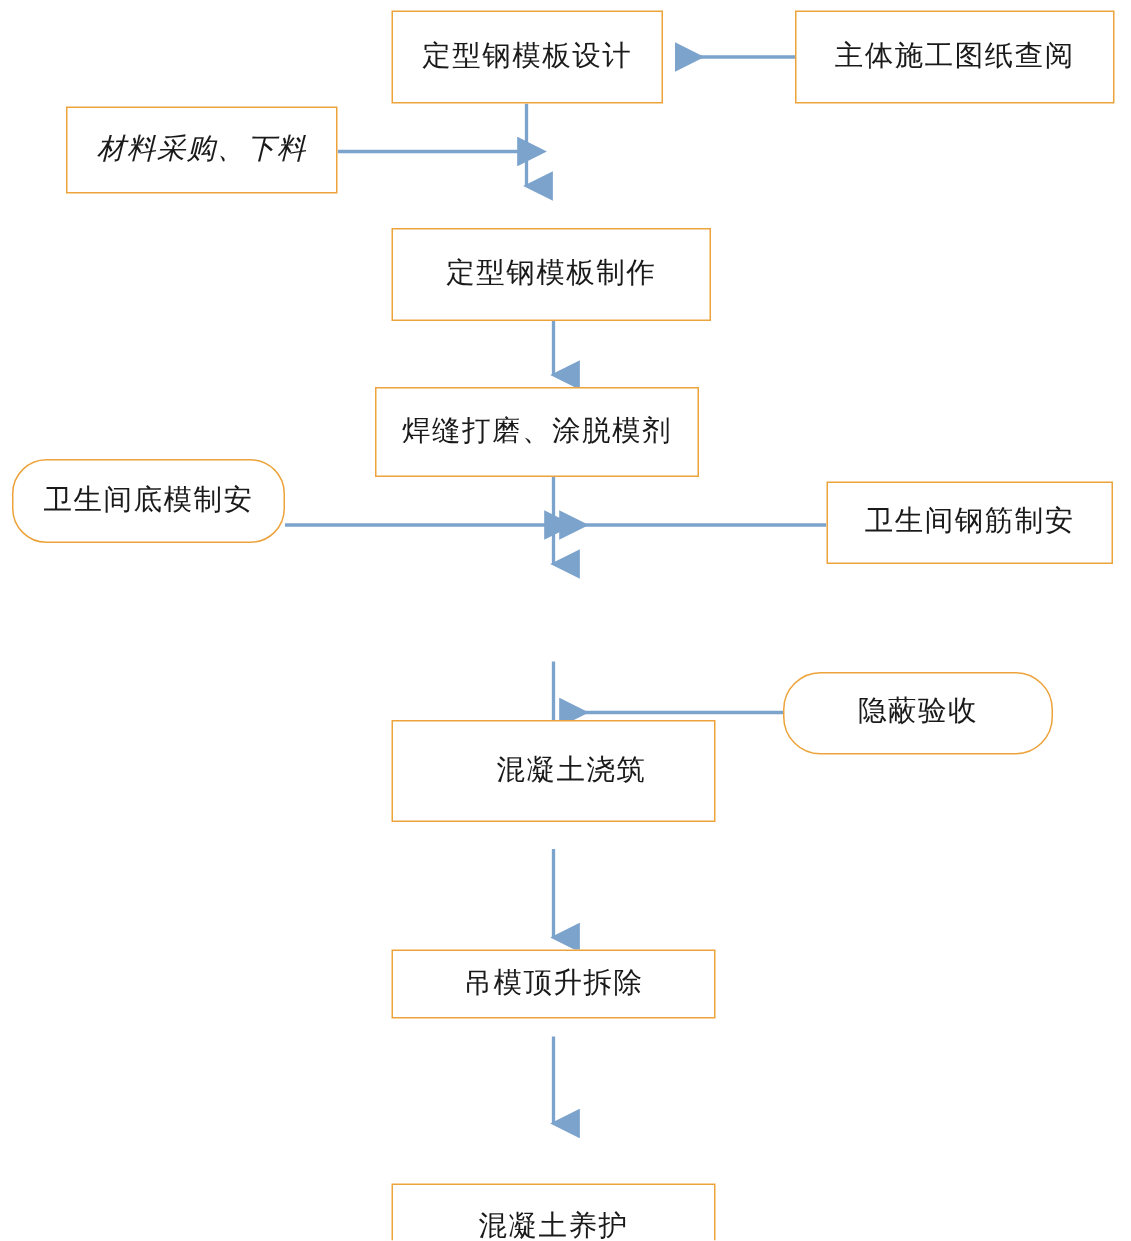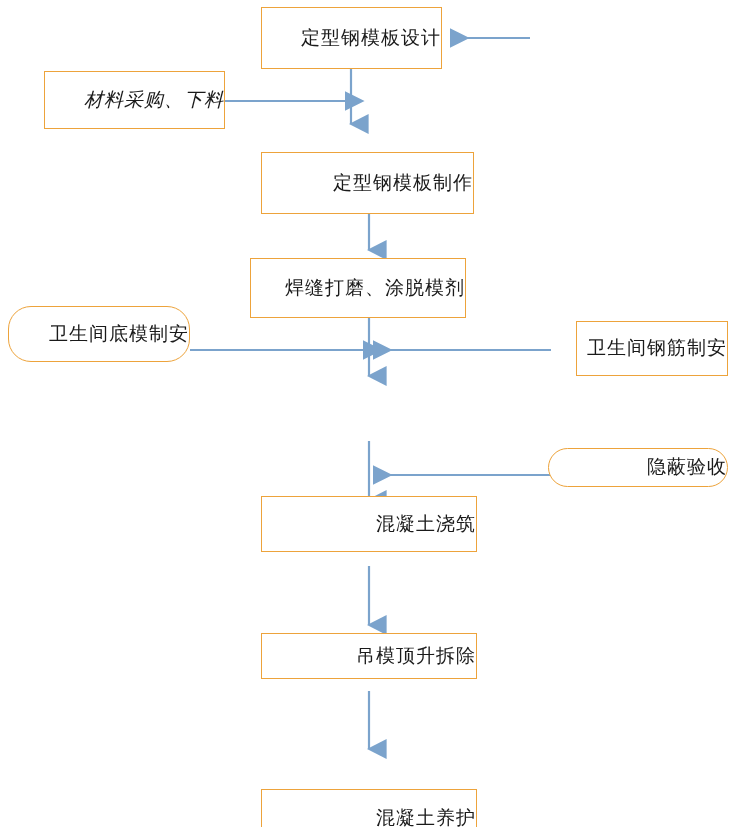--- a/index.html
+++ b/index.html
@@ -17,21 +17,21 @@
     background: #ffffff;
     overflow: hidden;
   }
   .node {
     position: absolute;
     box-sizing: border-box;
     border: 1.6px solid #EDA33B;
     background: #ffffff;
     display: flex;
     align-items: center;
-    justify-content: flex-end;
+    justify-content: center;
     color: #1a1a1a;
     font-size: 19px;
     letter-spacing: 1px;
     line-height: 1.1;
     white-space: nowrap;
     font-family: "Liberation Serif", "DejaVu Serif", serif;
   }
   #edges {
     position: absolute;
     left: 0;
@@ -101,47 +101,50 @@
 
     <g>
       <line x1="369" y1="691" x2="369" y2="749" stroke="#7BA3CC" stroke-width="2.2" marker-end="url(#arrD)"></line>
     </g>
   </svg>
 
   <div class="node" style="left:261px; top:7px; width:181px; height:62px;">
     <span>定型钢模板设计</span>
   </div>
 
+  <div class="node" style="left:530px; top:7px; width:213px; height:62px;">
+    <span>主体施工图纸查阅</span>
+  </div>
 
   <div class="node" style="left:44px; top:71px; width:181px; height:58px;font-style:italic;">
     <span>材料采购、下料</span>
   </div>
 
   <div class="node" style="left:261px; top:132px; width:213px; height:62px;margin-top:20px;">
     <span>定型钢模板制作</span>
   </div>
 
   <div class="node" style="left:250px; top:258px; width:216px; height:60px;">
     <span>焊缝打磨、涂脱模剂</span>
   </div>
 
   <div class="node" style="left:8px; top:306px; width:182px; height:56px;border-radius:23px;">
     <span>卫生间底模制安</span>
   </div>
 
-  <div class="node" style="left:576px; top:321px; width:152px; height:55px;">
+  <div class="node" style="left:551px; top:321px; width:191px; height:55px;">
     <span>卫生间钢筋制安</span>
   </div>
 
 
-  <div class="node" style="left:548px; top:448px; width:180px; height:39px;border-radius:25px;">
+  <div class="node" style="left:522px; top:448px; width:180px; height:55px;border-radius:25px;">
     <span>隐蔽验收</span>
   </div>
 
-  <div class="node" style="left:261px; top:496px; width:216px; height:56px;padding-left:24px;">
+  <div class="node" style="left:261px; top:480px; width:216px; height:68px;padding-left:24px;">
     <span>混凝土浇筑</span>
   </div>
 
   <div class="node" style="left:261px; top:633px; width:216px; height:46px;">
     <span>吊模顶升拆除</span>
   </div>
 
   <div class="node" style="left:261px; top:757px; width:216px; height:58px;margin-top:32px;">
     <span>混凝土养护</span>
   </div>

